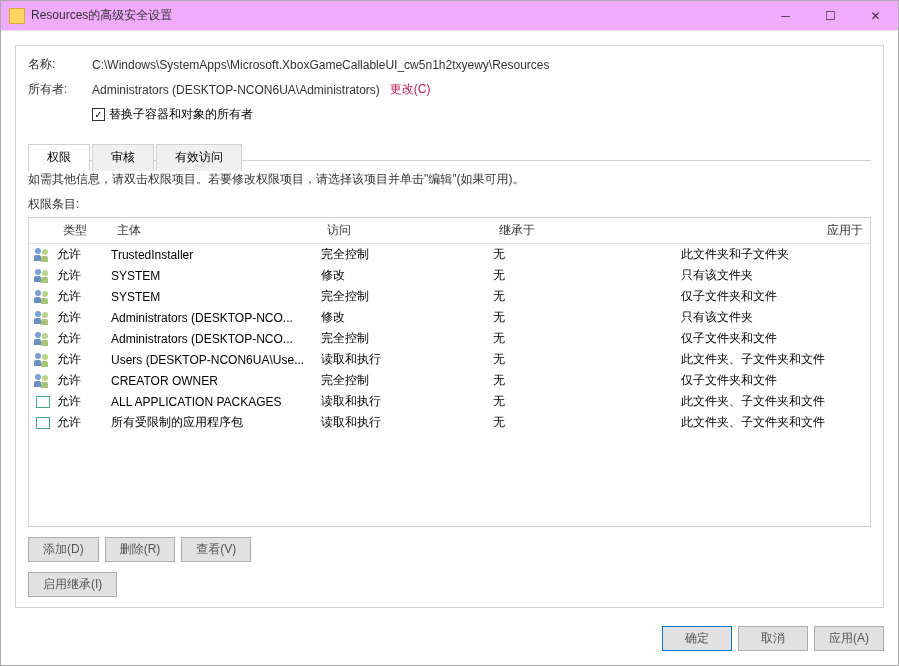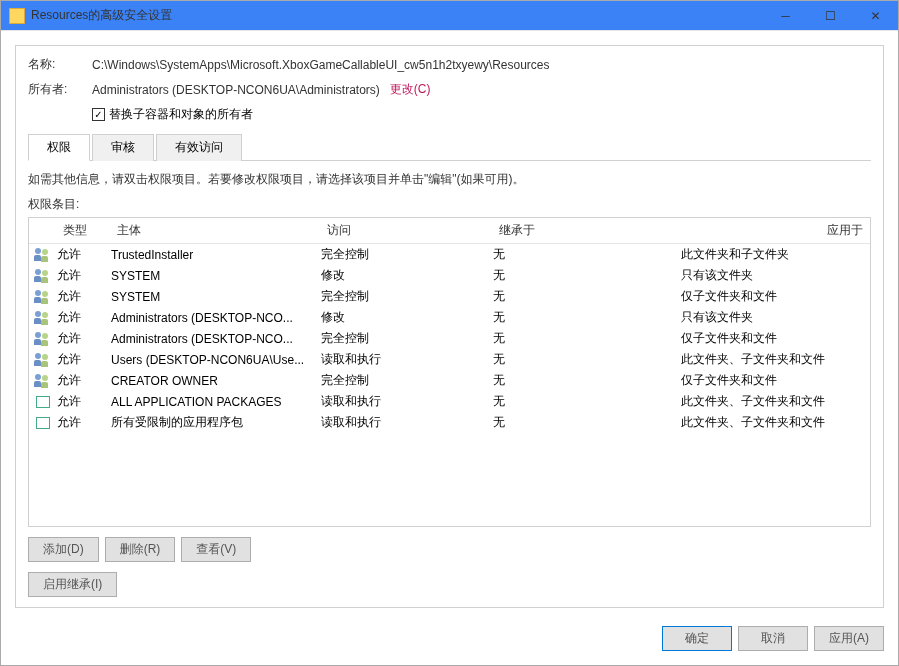--- a/index.html
+++ b/index.html
@@ -1,32 +1,32 @@
 <!DOCTYPE html>
 <html><head>
 <meta charset="utf-8">
 <style>
 * { box-sizing: border-box; margin: 0; padding: 0; font-family: "Microsoft YaHei", "Segoe UI", sans-serif; font-size: 12px; }
 body { background: #f0f0f0; width: 899px; height: 666px; overflow: hidden; }
 .window { width: 899px; height: 666px; background: #fff; border: 1px solid #aaa; display: flex; flex-direction: column; }
-.titlebar { height: 30px; background: #3b82f6; display: flex; align-items: center; padding-left: 8px; border-bottom: 1px solid #e5e5e5; }
+.titlebar { height: 30px; background: #f0abfc; display: flex; align-items: center; padding-left: 8px; border-bottom: 1px solid #e5e5e5; }
 .titlebar-icon { width: 16px; height: 16px; background: #ffd75e; border: 1px solid #dca93a; margin-right: 6px; }
 .titlebar-text { flex: 1; color: #333; }
 .titlebar-controls { display: flex; }
 .titlebar-btn { width: 45px; height: 29px; display: flex; align-items: center; justify-content: center; color: #333; cursor: pointer; }
 .content { flex: 1; padding: 14px 14px 10px 14px; display: flex; flex-direction: column; }
 .inner { border: 1px solid #d0d0d0; flex: 1; padding: 10px 12px; display: flex; flex-direction: column; background: #fff; }
 .info-row { display: flex; margin-bottom: 8px; align-items: center; }
 .info-label { width: 64px; color: #333; }
 .info-value { color: #333; text-align: right; }
 .link { color: #be185d; cursor: pointer; margin-left: 10px; }
 .checkbox-row { display: flex; align-items: center; margin-left: 64px; margin-bottom: 10px; }
 .checkbox { width: 13px; height: 13px; border: 1px solid #333; margin-right: 4px; display: flex; align-items: center; justify-content: center; font-size: 10px; }
 .tabs { display: flex; border-bottom: 1px solid #d0d0d0; margin-bottom: 10px; }
-.tab { padding: 4px 18px; border: 1px solid #d0d0d0; border-bottom: none; margin-right: 2px; background: #f0f0f0; cursor: pointer; position: relative; top: 1px; }
+.tab { padding: 4px 18px; border: 1px solid #d0d0d0; border-bottom: none; margin-right: 2px; background: #f0f0f0; cursor: pointer; position: relative; top: 11px; }
 .tab.active { background: #fff; border-bottom: 1px solid #fff; }
 .instruction { margin-bottom: 8px; color: #333; }
 .list-label { margin-bottom: 4px; color: #333; }
 .perm-table { border: 1px solid #d0d0d0; flex: 1; overflow: auto; background: #fff; }
 .perm-header { display: flex; background: #fff; border-bottom: 1px solid #e5e5e5; font-weight: normal; }
 .perm-header > div { padding: 4px 6px; color: #333; border-right: 1px solid transparent; }
 .perm-row { display: flex; align-items: center; padding: 2px 0; cursor: pointer; }
 .col-icon { width: 28px; display: flex; justify-content: center; }
 .col-type { width: 54px; }
 .col-principal { width: 210px; white-space: nowrap; overflow: hidden; text-overflow: ellipsis; }

